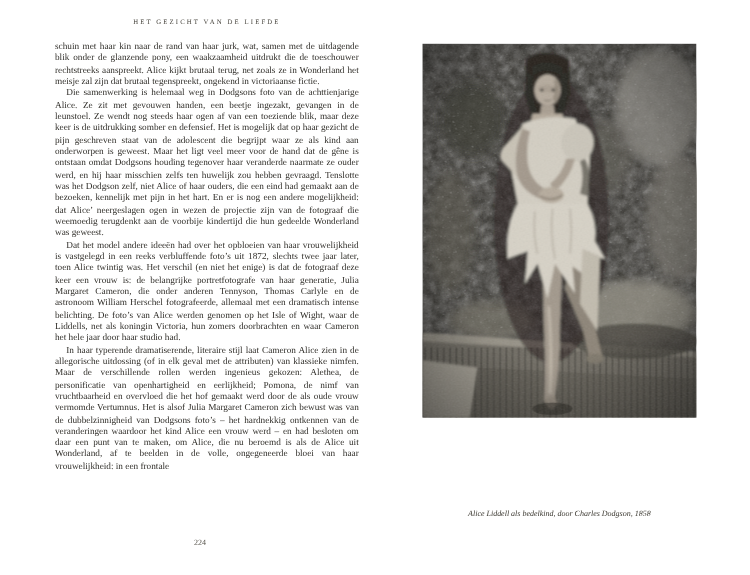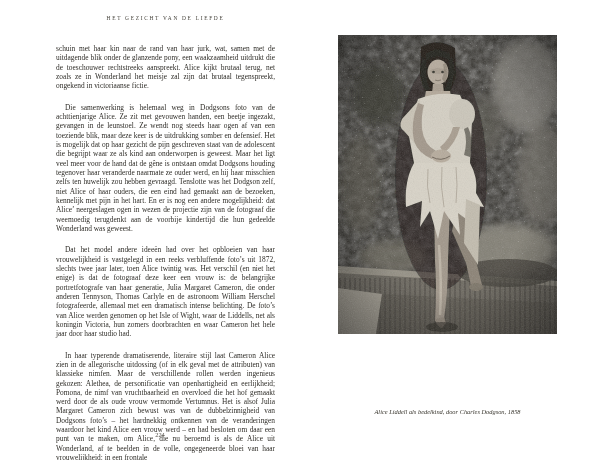--- a/index.html
+++ b/index.html
@@ -12,21 +12,21 @@
   .page.left{left:0;}
   .page.right{left:300px;}
 
   .running-header{
     position:absolute;top:15px;left:44px;width:243px;
     text-align:center;font-size:5.4px;letter-spacing:1.7px;
     color:#45423b;text-transform:uppercase;
   }
   .text-block{position:absolute;top:32px;left:44px;width:243px;}
   .para{
-    margin:12px;font-size:7.4px;line-height:9.33px;text-align:justify;
+    margin:0;font-size:7.4px;line-height:9.33px;text-align:justify;
     color:#2f2d28;
   }
   .para + .para{text-indent:9px;}
   .folio{
     position:absolute;top:431px;left:44px;width:232px;text-align:center;
     font-size:6.4px;color:#55524a;
   }
 
   .photo{
     position:absolute;left:38px;top:35px;width:219px;height:299px;margin:0;

